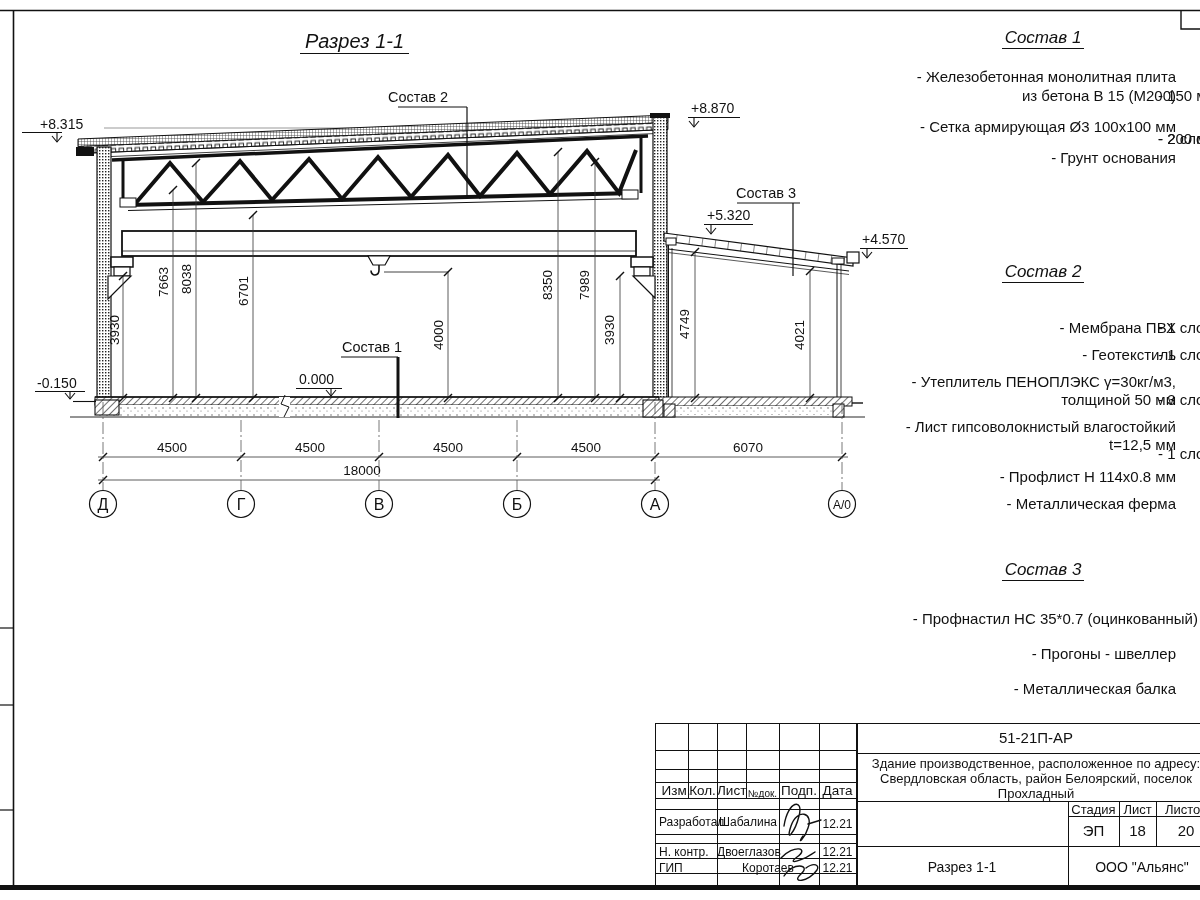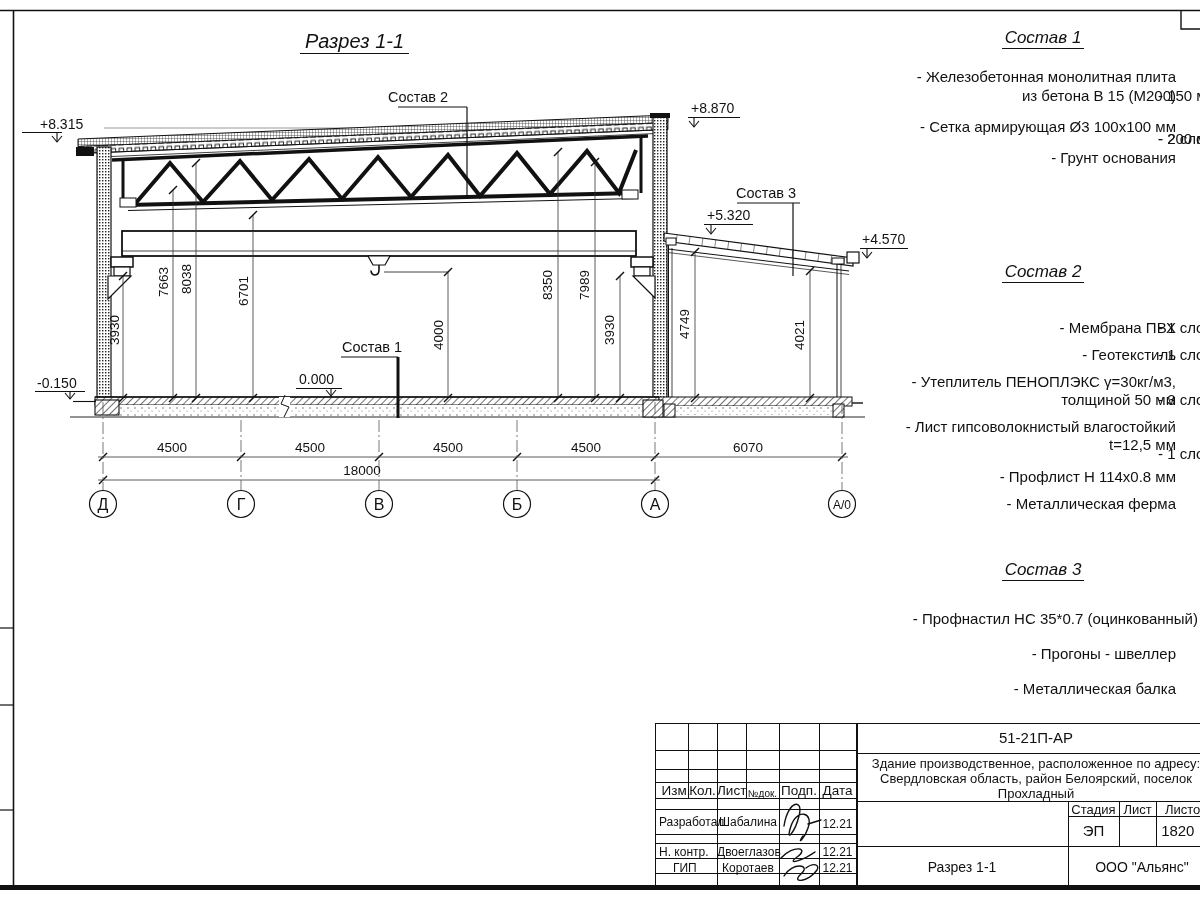--- a/index.html
+++ b/index.html
@@ -354,37 +354,37 @@
     <div class="tb-t xs" style="left:90px;top:62px;width:33px;">№док.</div>
     <div class="tb-t" style="left:123px;top:59px;width:40px;">Подп.</div>
     <div class="tb-t" style="left:163px;top:59px;width:37px;">Дата</div>
 
     <div class="tb-t sm" style="left:3px;top:91px;width:60px;text-align:left;">Разработал</div>
     <div class="tb-t sm" style="left:61px;top:91px;width:62px;">Шабалина</div>
     <div class="tb-t sm" style="left:163px;top:93px;width:37px;">12.21</div>
     <div class="tb-t sm" style="left:3px;top:121px;width:60px;text-align:left;">Н. контр.</div>
     <div class="tb-t sm" style="left:61px;top:121px;width:62px;">Двоеглазов</div>
     <div class="tb-t sm" style="left:163px;top:121px;width:37px;">12.21</div>
-    <div class="tb-t sm" style="left:17px;top:137px;width:60px;text-align:left;">ГИП</div>
-    <div class="tb-t sm" style="left:61px;top:137px;width:62px;">Коротаев</div>
+    <div class="tb-t sm" style="left:3px;top:137px;width:60px;text-align:left;">ГИП</div>
+    <div class="tb-t sm" style="left:61px;top:137px;width:62px;padding-left:20px;">Коротаев</div>
     <div class="tb-t sm" style="left:163px;top:137px;width:37px;">12.21</div>
 
     <svg class="abs" style="left:120px;top:72px;" width="46" height="90" viewBox="0 0 46 90">
       <g stroke="#111" stroke-width="1.4" fill="none" stroke-linecap="round">
         <path d="M8,30 C12,4 28,2 23,20 C19,36 9,48 15,30 C21,12 38,16 32,32 C29,42 20,50 27,40"></path>
         <path d="M32,28 L45,24"></path>
         <path d="M5,62 C18,48 34,52 21,61 C9,70 28,64 39,56"></path>
         <path d="M8,80 C16,66 36,68 25,78 C14,88 33,86 41,74 C44,69 38,66 30,72"></path>
       </g>
     </svg>
 
     <div class="tb-t" style="left:200px;top:6px;width:360px;font-size:15px;">51-21П-АР</div>
     <div class="tb-t" style="left:207px;top:32px;width:346px;font-size:13px;">Здание производственное, расположенное по адресу: Свердловская область, район Белоярский, поселок Прохладный</div>
     <div class="tb-t" style="left:412px;top:78px;width:51px;font-size:13px;">Стадия</div>
     <div class="tb-t" style="left:463px;top:78px;width:37px;font-size:13px;">Лист</div>
     <div class="tb-t" style="left:500px;top:78px;width:60px;font-size:13px;">Листов</div>
     <div class="tb-t" style="left:412px;top:99px;width:51px;font-size:15px;">ЭП</div>
-    <div class="tb-t" style="left:463px;top:99px;width:37px;font-size:15px;margin-left:32px;">18</div>
+    <div class="tb-t" style="left:463px;top:99px;width:37px;font-size:15px;">18</div>
     <div class="tb-t" style="left:500px;top:99px;width:60px;font-size:15px;">20</div>
     <div class="tb-t" style="left:200px;top:136px;width:212px;font-size:14px;">Разрез 1-1</div>
     <div class="tb-t" style="left:412px;top:136px;width:148px;font-size:14px;">ООО "Альянс"</div>
   </div>
 </div>
 
 </body></html>

